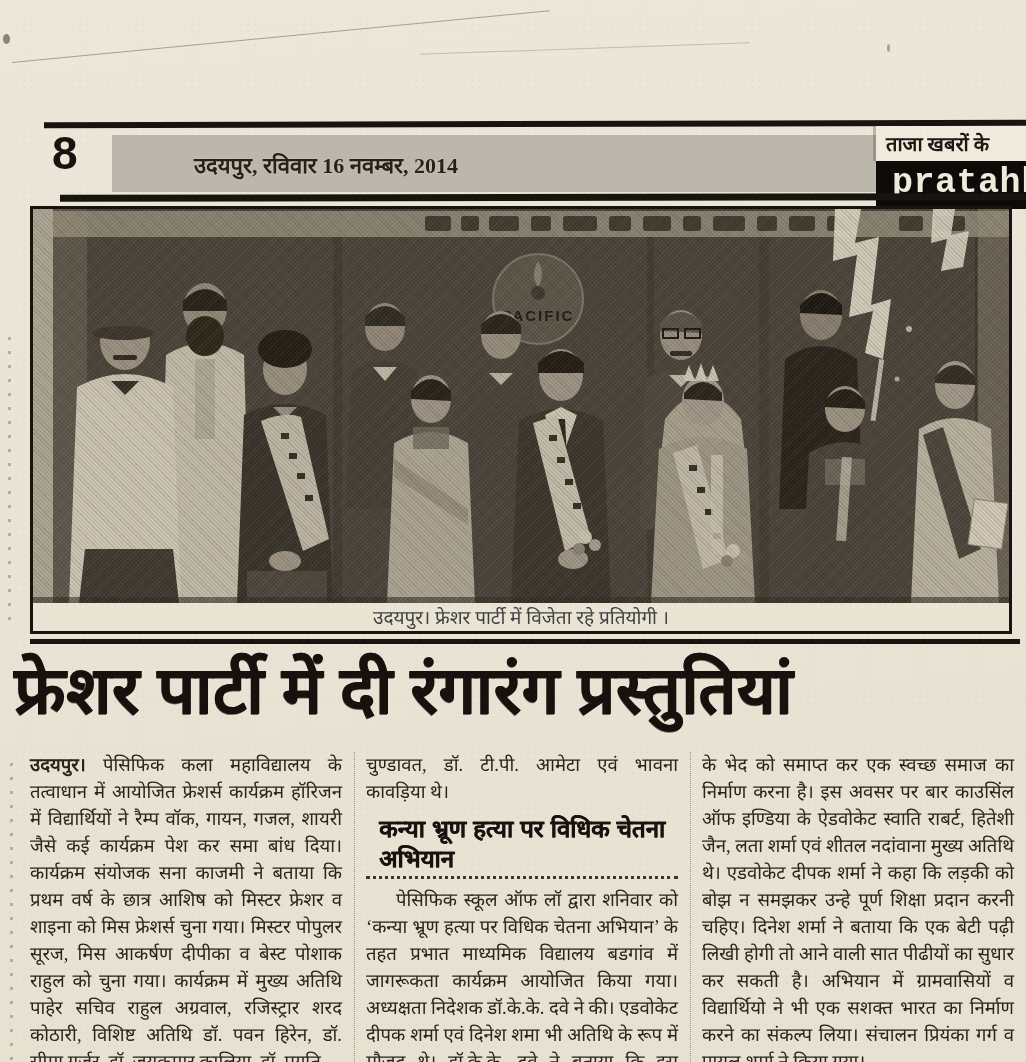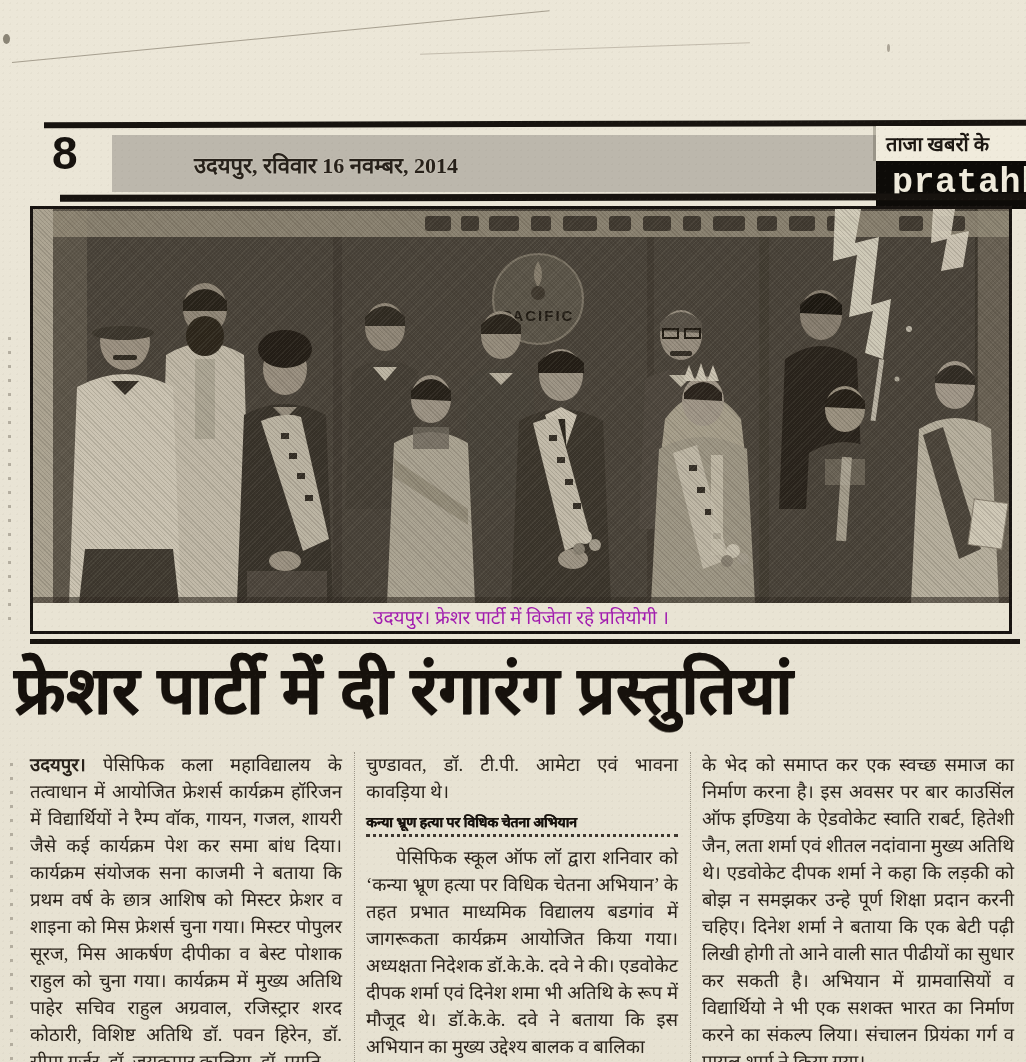--- a/index.html
+++ b/index.html
@@ -39,36 +39,36 @@
   .photo-block{position:absolute;left:30px;top:206px;width:976px;margin:0;
     border:3px solid #171310;background:#e9e4d4;}
   .photo-canvas{position:relative;width:976px;height:394px;background:#46413a;overflow:hidden;}
   .photo-canvas svg{display:block;}
   .halftone{position:absolute;inset:0;pointer-events:none;
     background-image:
       repeating-linear-gradient(45deg,rgba(30,26,20,.14) 0 1px,transparent 1px 3px),
       repeating-linear-gradient(-45deg,rgba(235,230,215,.08) 0 1px,transparent 1px 3px);}
   .sepia{position:absolute;inset:0;pointer-events:none;background:rgba(96,74,46,.10);}
   .photo-caption{height:28px;display:flex;align-items:center;justify-content:center;
-    background:#e9e4d4;font-size:19px;color:#a21caf;}
+    background:#e9e4d4;font-size:19px;color:#404040;}
   .caption-rule{position:absolute;left:30px;right:6px;top:639px;height:5px;background:#17130f;}
 
   
   .headline{position:absolute;left:14px;top:646px;width:998px;margin:0;text-align:left;
     font-size:66px;line-height:1.35;font-weight:bold;color:#16110c;
     text-shadow:1px 0 0 #16110c, 0 1px 0 rgba(22,17,12,.6);letter-spacing:1px;white-space:nowrap;}
 
   
   .columns{position:absolute;left:30px;top:752px;width:984px;height:310px;display:flex;}
   .col{width:318px;font-size:18.5px;line-height:1.46;text-align:justify;color:#2a231b;}
   .col p{margin:0;}
   .col + .col{margin-left:12px;padding-left:11px;border-left:1px dotted #9d9789;}
   .indent{text-indent:30px;}
   .lead{font-weight:bold;}
-  .subhead{margin:8px 0 2px;font-size:14px;line-height:1.25;font-weight:bold;color:#17120d;
+  .subhead{margin:8px 13px 2px;font-size:24px;line-height:1.25;font-weight:bold;color:#17120d;
     text-shadow:.5px 0 0 #17120d;font-family:Liberation Serif, serif;}
   .dotted-rule{border-bottom:3px dotted #3c362e;margin:2px 0 8px;}
 
   .margin-marks{position:absolute;width:16px;pointer-events:none;opacity:.4;
     background-image:repeating-linear-gradient(0deg,rgba(70,62,50,.8) 0 3px,transparent 3px 14px);
     background-size:3px 100%;background-repeat:no-repeat;background-position:6px 0;}
 </style>
 </head>
 <body>
 

